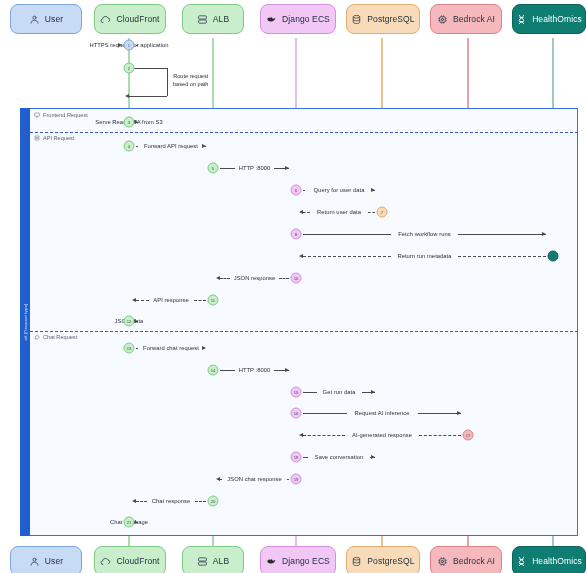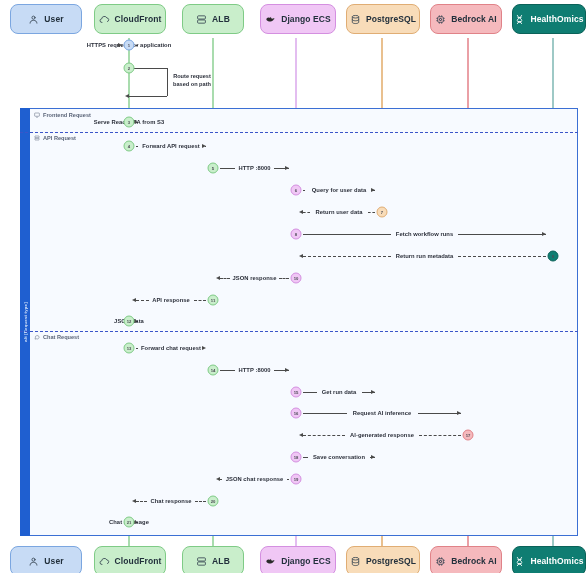--- a/index.html
+++ b/index.html
@@ -1,19 +1,19 @@
 <!DOCTYPE html>
 <html><head>
 <meta charset="utf-8">
 <style>
   html,body{margin:0;padding:0;background:#ffffff;}
   body{width:586px;height:573px;overflow:hidden;
        font-family:"Liberation Sans","DejaVu Sans",sans-serif;
        color:#1f2430;-webkit-font-smoothing:antialiased;}
-  #stage{position:relative;width:586px;height:573px;font-weight:bold;}
+  #stage{position:relative;width:586px;height:573px;}
 
   
   .pbox{position:absolute;height:30px;border-radius:8px;border:1.2px solid;
         display:flex;align-items:center;justify-content:center;gap:5px;
         box-sizing:border-box;padding:0 8px;}
   .pbox .plabel{font-size:8.5px;line-height:1;white-space:nowrap;letter-spacing:.1px;}
   .pbox .picon{display:flex;align-items:center;justify-content:center;width:11px;height:11px;flex:0 0 11px;}
   .pbox .picon svg{width:11px;height:11px;display:block;}
 
   

